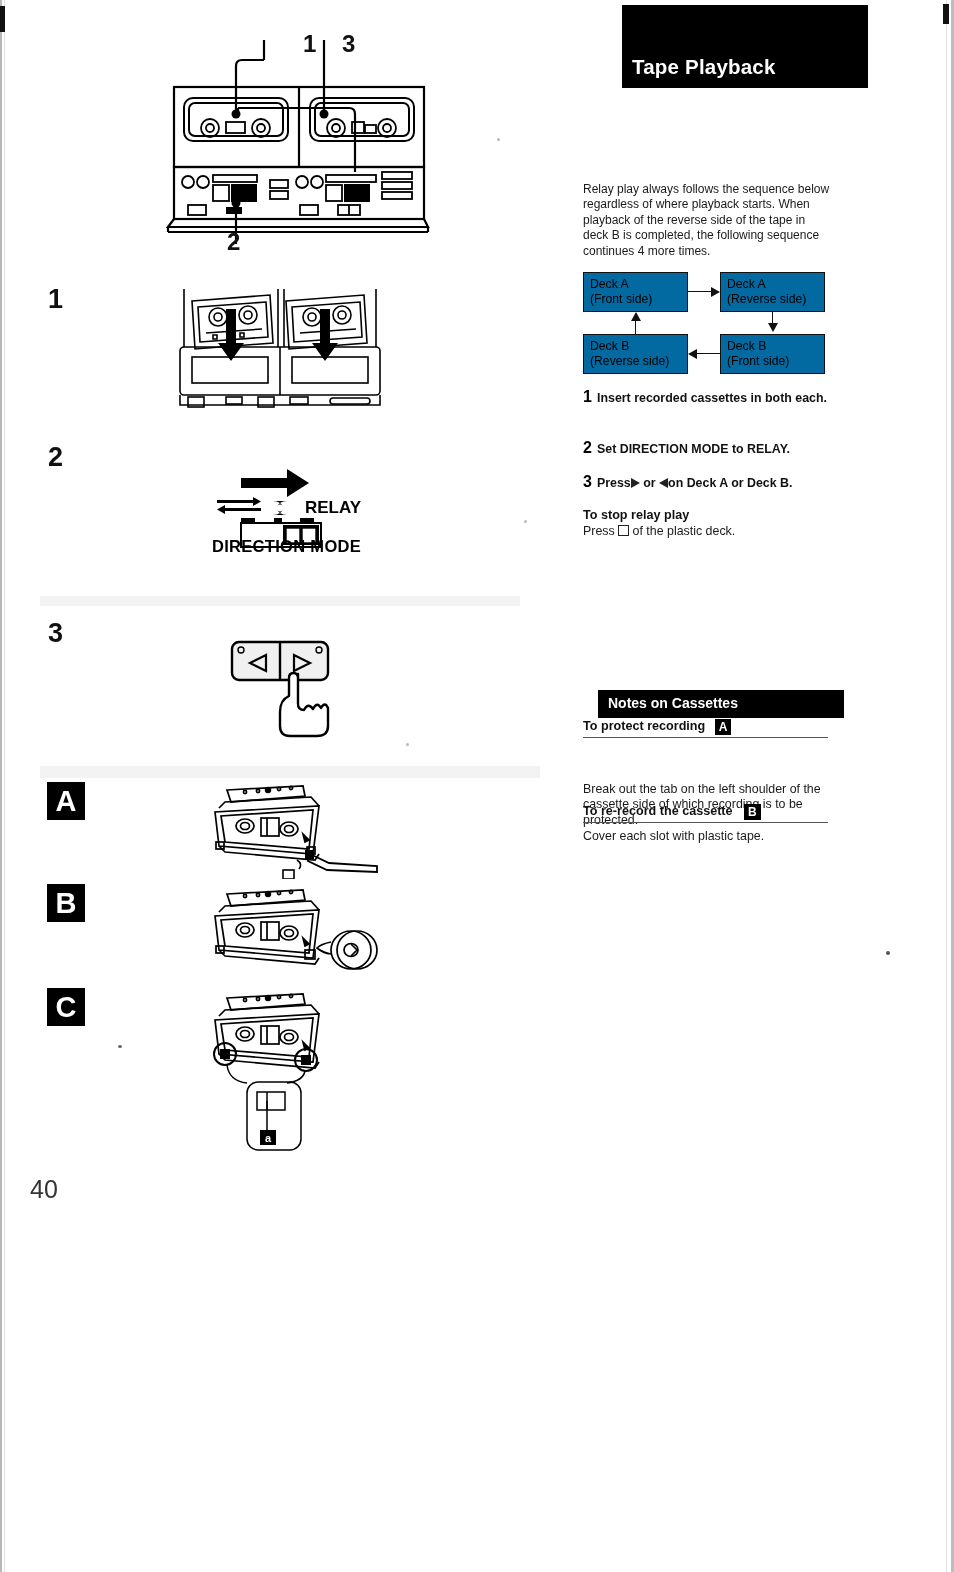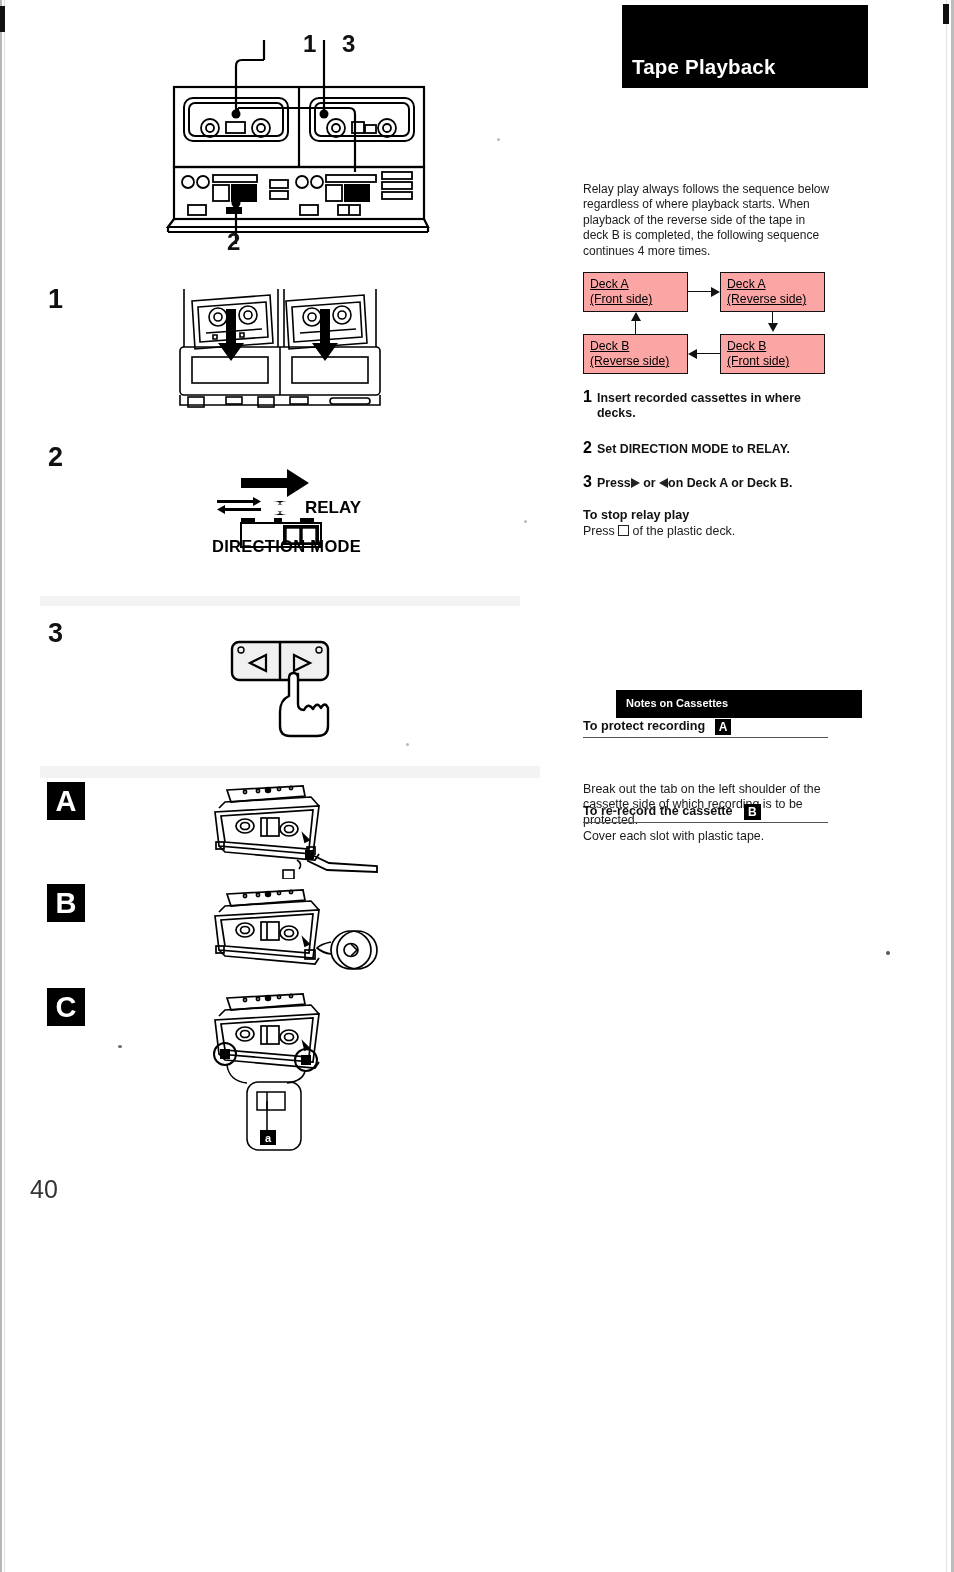--- a/index.html
+++ b/index.html
@@ -61,24 +61,24 @@
     position: absolute;
     left: 582px; top: 131px;
     width: 246px;
     padding: 6px 0 7px 10px;
     font-size: 15px;
     line-height: 19px;
     box-sizing: border-box;
   }
   .banner-notes {
     position: absolute;
-    left: 576px; top: 690px;
+    left: 558px; top: 690px;
     width: 246px;
     padding: 4px 0 5px 10px;
-    font-size: 11px;
+    font-size: 14px;
     line-height: 19px;
     box-sizing: border-box;
   }
 
   .body-text {
     position: absolute;
     font-size: 12px;
     line-height: 15.4px;
     color: #1a1a1a;
   }
@@ -86,22 +86,21 @@
 
   
   .flow { position: absolute; left: 583px; top: 272px; width: 250px; height: 104px; }
   .flow-box {
     position: absolute;
     border: 1.4px solid #111;
     box-sizing: border-box;
     font-size: 12.2px;
     line-height: 15px;
     padding: 4px 0 0 6px;
-    background: #fca5a5;
-    text-decoration: underline;
+    background: #0369a1;
   }
   .fb-a1 { left: 0px;   top: 0px;  width: 105px; height: 40px; }
   .fb-a2 { left: 137px; top: 0px;  width: 105px; height: 40px; }
   .fb-b2 { left: 0px;   top: 62px; width: 105px; height: 40px; }
   .fb-b1 { left: 137px; top: 62px; width: 105px; height: 40px; }
   .flow-line { position: absolute; background: #111; }
   .arrow { position: absolute; width: 0; height: 0; }
   .arrow.right { border-top: 5px solid transparent; border-bottom: 5px solid transparent; border-left: 9px solid #111; }
   .arrow.left  { border-top: 5px solid transparent; border-bottom: 5px solid transparent; border-right: 9px solid #111; }
   .arrow.down  { border-left: 5px solid transparent; border-right: 5px solid transparent; border-top: 9px solid #111; }
@@ -246,21 +245,21 @@
 
     <div class="flow-line" style="left:113px;top:81px;width:24px;height:1.4px;"></div>
     <div class="arrow left" style="left:105px;top:77px;"></div>
 
     <div class="flow-line" style="left:52px;top:49px;width:1.4px;height:13px;"></div>
     <div class="arrow up" style="left:48px;top:40px;"></div>
   </div>
 
   <div class="step-row" style="left:583px;top:391px;">
     <span class="step-num">1</span>
-    <div class="step-txt">Insert recorded cassettes in where decks.</div>
+    <div class="step-txt">Insert recorded cassettes in both each.</div>
   </div>
 
   <div class="step-row" style="left:583px;top:442px;">
     <span class="step-num">2</span>
     <div class="step-txt">Set DIRECTION MODE to RELAY.</div>
   </div>
 
   <div class="step-row" style="left:583px;top:476px;">
     <span class="step-num">3</span>
     <div class="step-txt">

